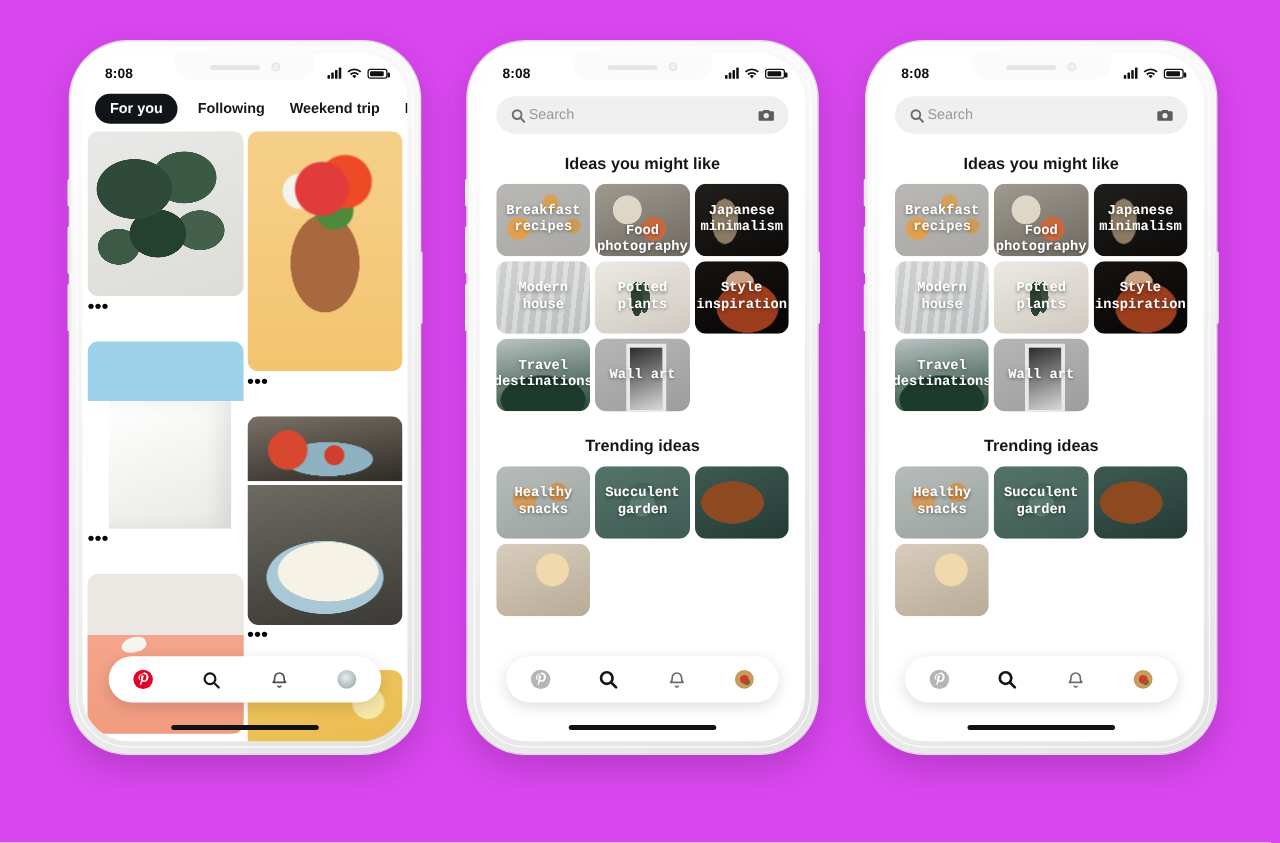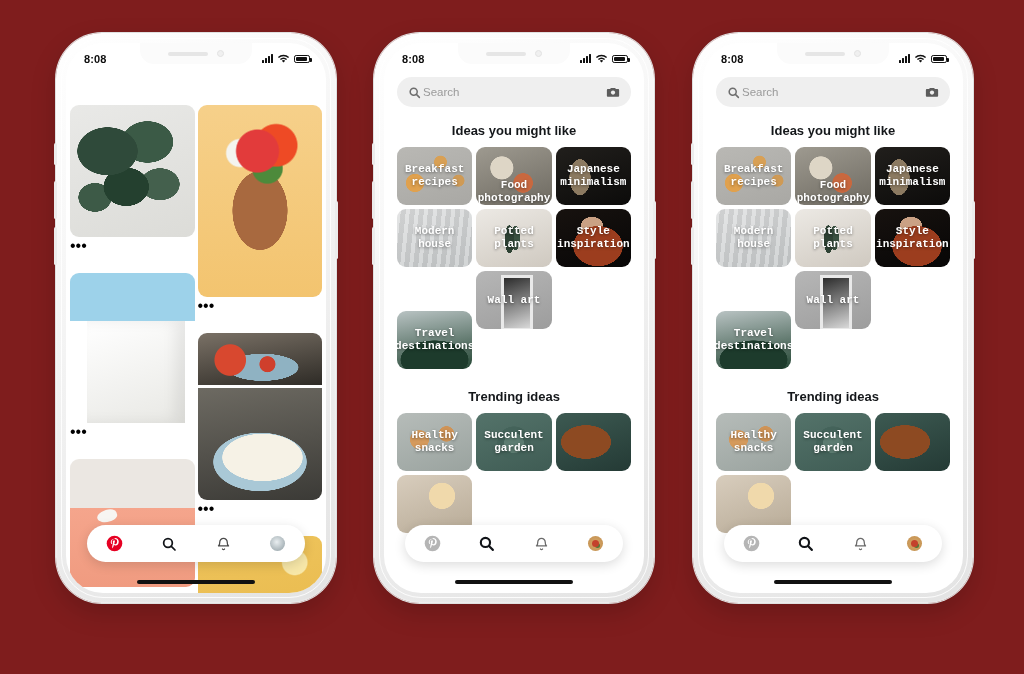--- a/index.html
+++ b/index.html
@@ -5,21 +5,21 @@
   * { box-sizing: border-box; margin: 0; padding: 0; }
   html, body {
     width: 1024px; height: 674px;
     background: #ffffff;
     font-family: "Liberation Sans", sans-serif;
     overflow: hidden;
   }
   .stage {
     position: relative;
     width: 1024px; height: 674px;
-    background: #7f1d1d;
+    background: #d946ef;
   }
 
   
   .phone {
     position: absolute;
     width: 280px; height: 570px;
     border-radius: 46px;
     background: linear-gradient(150deg,#ffffff 0%,#f3f3f3 45%,#e3e3e3 100%);
     box-shadow: 0 0 0 1px #e0e0e0, 0 10px 26px rgba(0,0,0,.17), inset 0 0 2px #fff;
     padding: 10px;
@@ -163,21 +163,21 @@
   .t-potted{background:
       radial-gradient(ellipse 9% 34% at 44% 52%,#2e4234 0 70%,transparent 71%),
       radial-gradient(ellipse 8% 30% at 52% 50%,#3a5141 0 70%,transparent 71%),
       linear-gradient(160deg,#ece9e4,#cfc9c0);}
   .t-style{background:
       radial-gradient(ellipse 42% 44% at 56% 64%,#9c3d1e 0 78%,transparent 79%),
       radial-gradient(ellipse 20% 22% at 48% 30%,#caa184 0 75%,transparent 76%),
       linear-gradient(160deg,#17120f,#070606);}
   .t-travel{background:
       radial-gradient(ellipse 60% 44% at 50% 84%,#1d3b2c 0 75%,transparent 76%),
-      linear-gradient(170deg,#b9c3c3,#244634); margin-top: 40px;}
+      linear-gradient(170deg,#b9c3c3,#244634);}
   .t-wall{background:linear-gradient(160deg,#b6b6b6,#9d9d9d);position:relative;}
   .t-wall::after{content:"";position:absolute;left:33%;top:7%;width:34%;height:86%;
       background:linear-gradient(160deg,#2c2c2c,#d8d8d8);border:3px solid #e9e9e9;}
   .t-snacks{background:
       radial-gradient(circle at 30% 46%,#d59a5c 0 15%,transparent 16%),
       radial-gradient(circle at 66% 36%,#cf9356 0 12%,transparent 13%),
       linear-gradient(160deg,#b6bcb9,#9aa39f);}
   .t-succulent{background:
       radial-gradient(circle at 50% 52%,#5d7d72 0 20%,transparent 21%),
       radial-gradient(circle at 50% 52%,#44635a 0 34%,transparent 35%),
@@ -238,20 +238,26 @@
             <path d="M6.5 8.6 4.8 6.8a2.6 2.6 0 0 1 3.4 0L6.5 8.6z" fill="#111"></path>
             <path d="M2.9 5a5.4 5.4 0 0 1 7.2 0l-1 1.1a4 4 0 0 0-5.2 0L2.9 5z" fill="#111"></path>
             <path d="M.9 2.9a8.4 8.4 0 0 1 11.2 0l-1 1.1a6.9 6.9 0 0 0-9.2 0L.9 2.9z" fill="#111"></path>
           </svg>
           <div class="batt">
               <span></span>
             </div>
         </div>
       </div>
 
+      <div class="tabbar">
+        <div class="tab active">For you</div>
+        <div class="tab">Following</div>
+        <div class="tab">Weekend trip</div>
+        <div class="tab">Kitchen</div>
+      </div>
 
       <div class="masonry">
         <div class="mcol">
           <div class="pinwrap">
             <div class="pin ph-plant" style="height:132px"></div>
             <div class="dots">•••</div>
           </div>
           <div class="pinwrap">
             <div class="pin ph-house" style="height:150px"></div>
             <div class="dots">•••</div>

